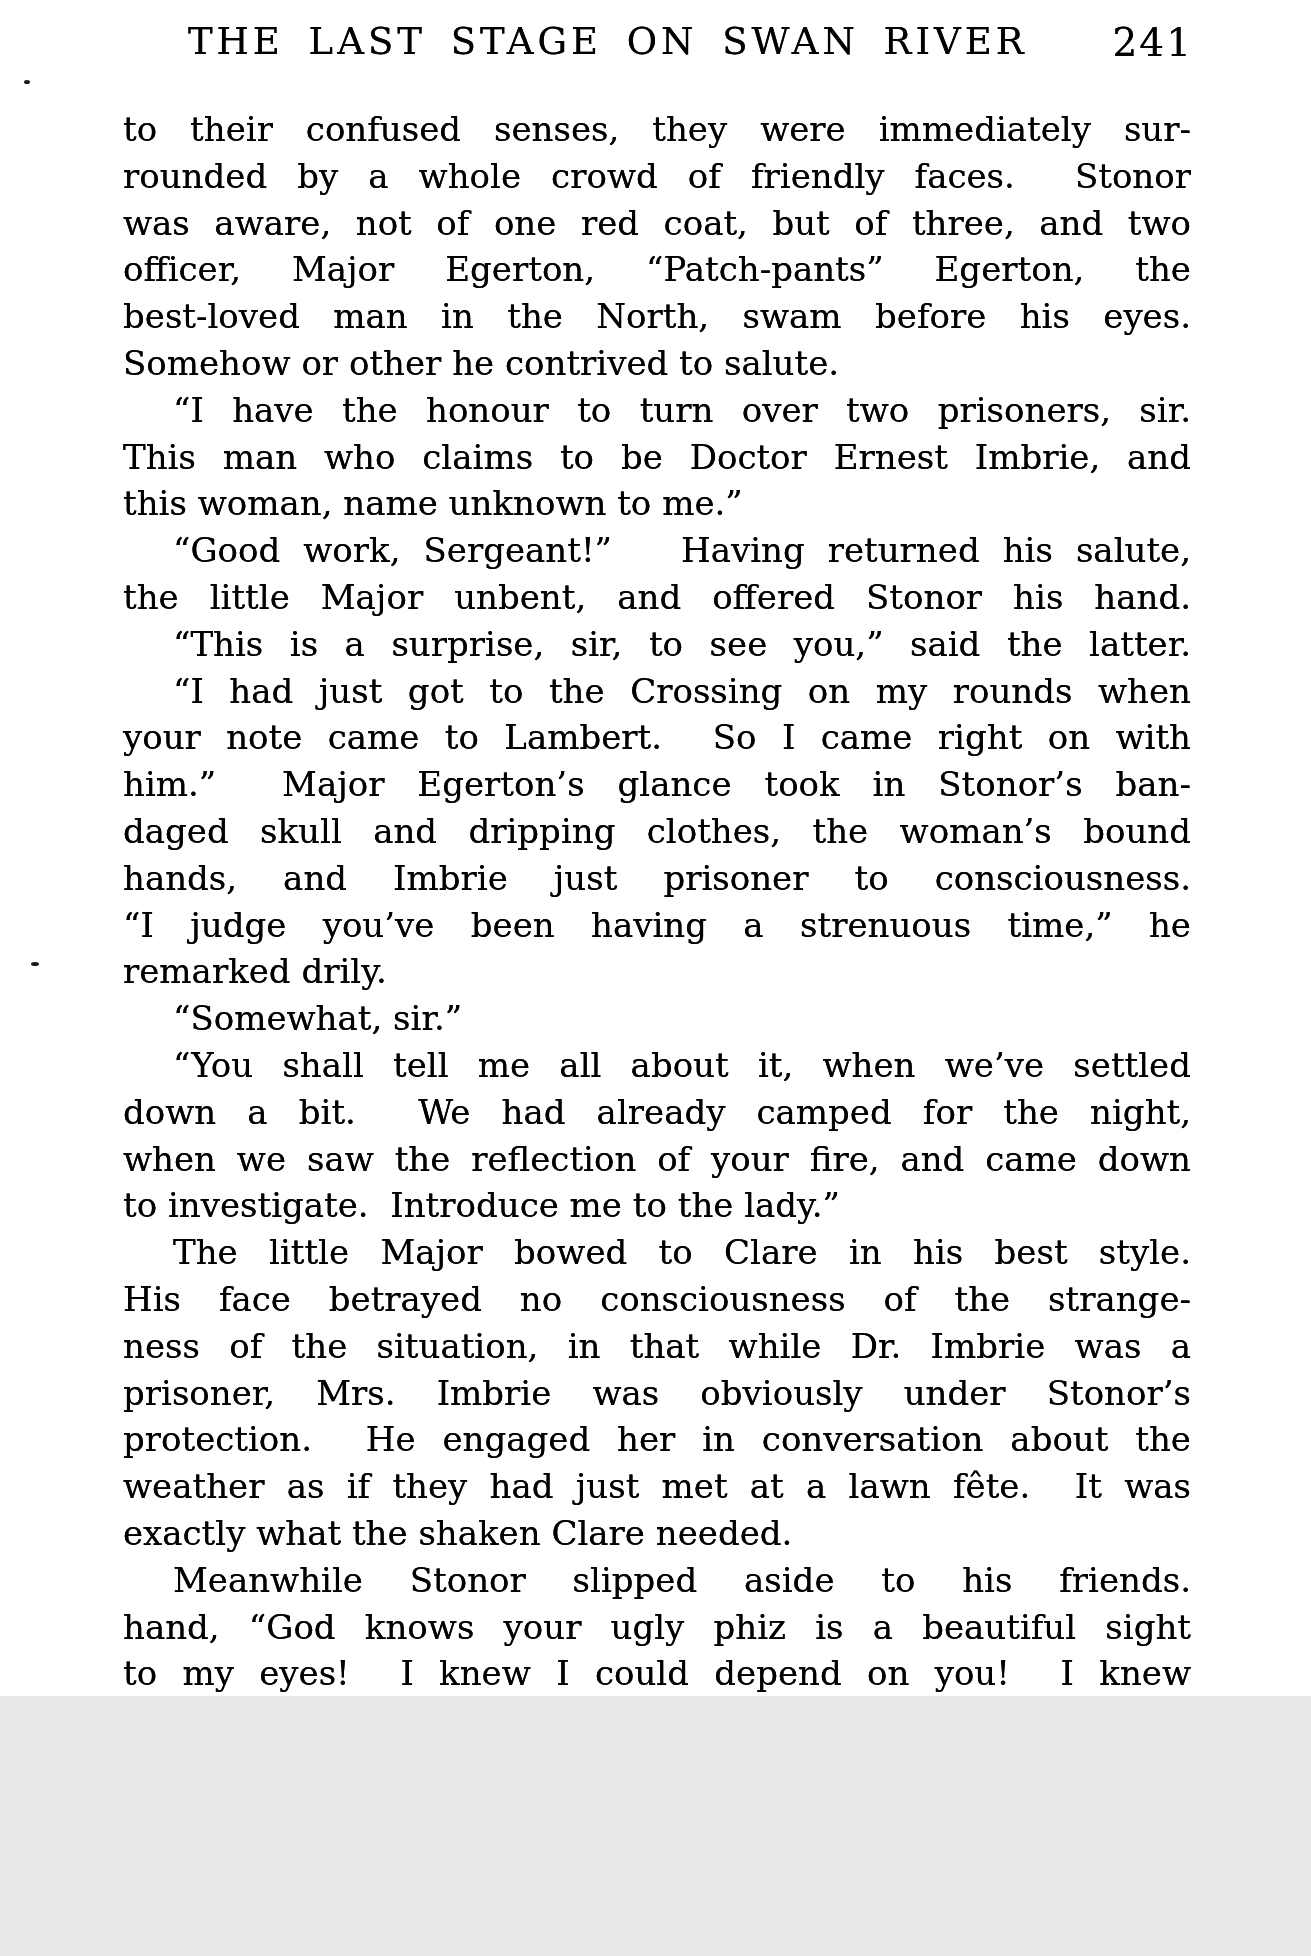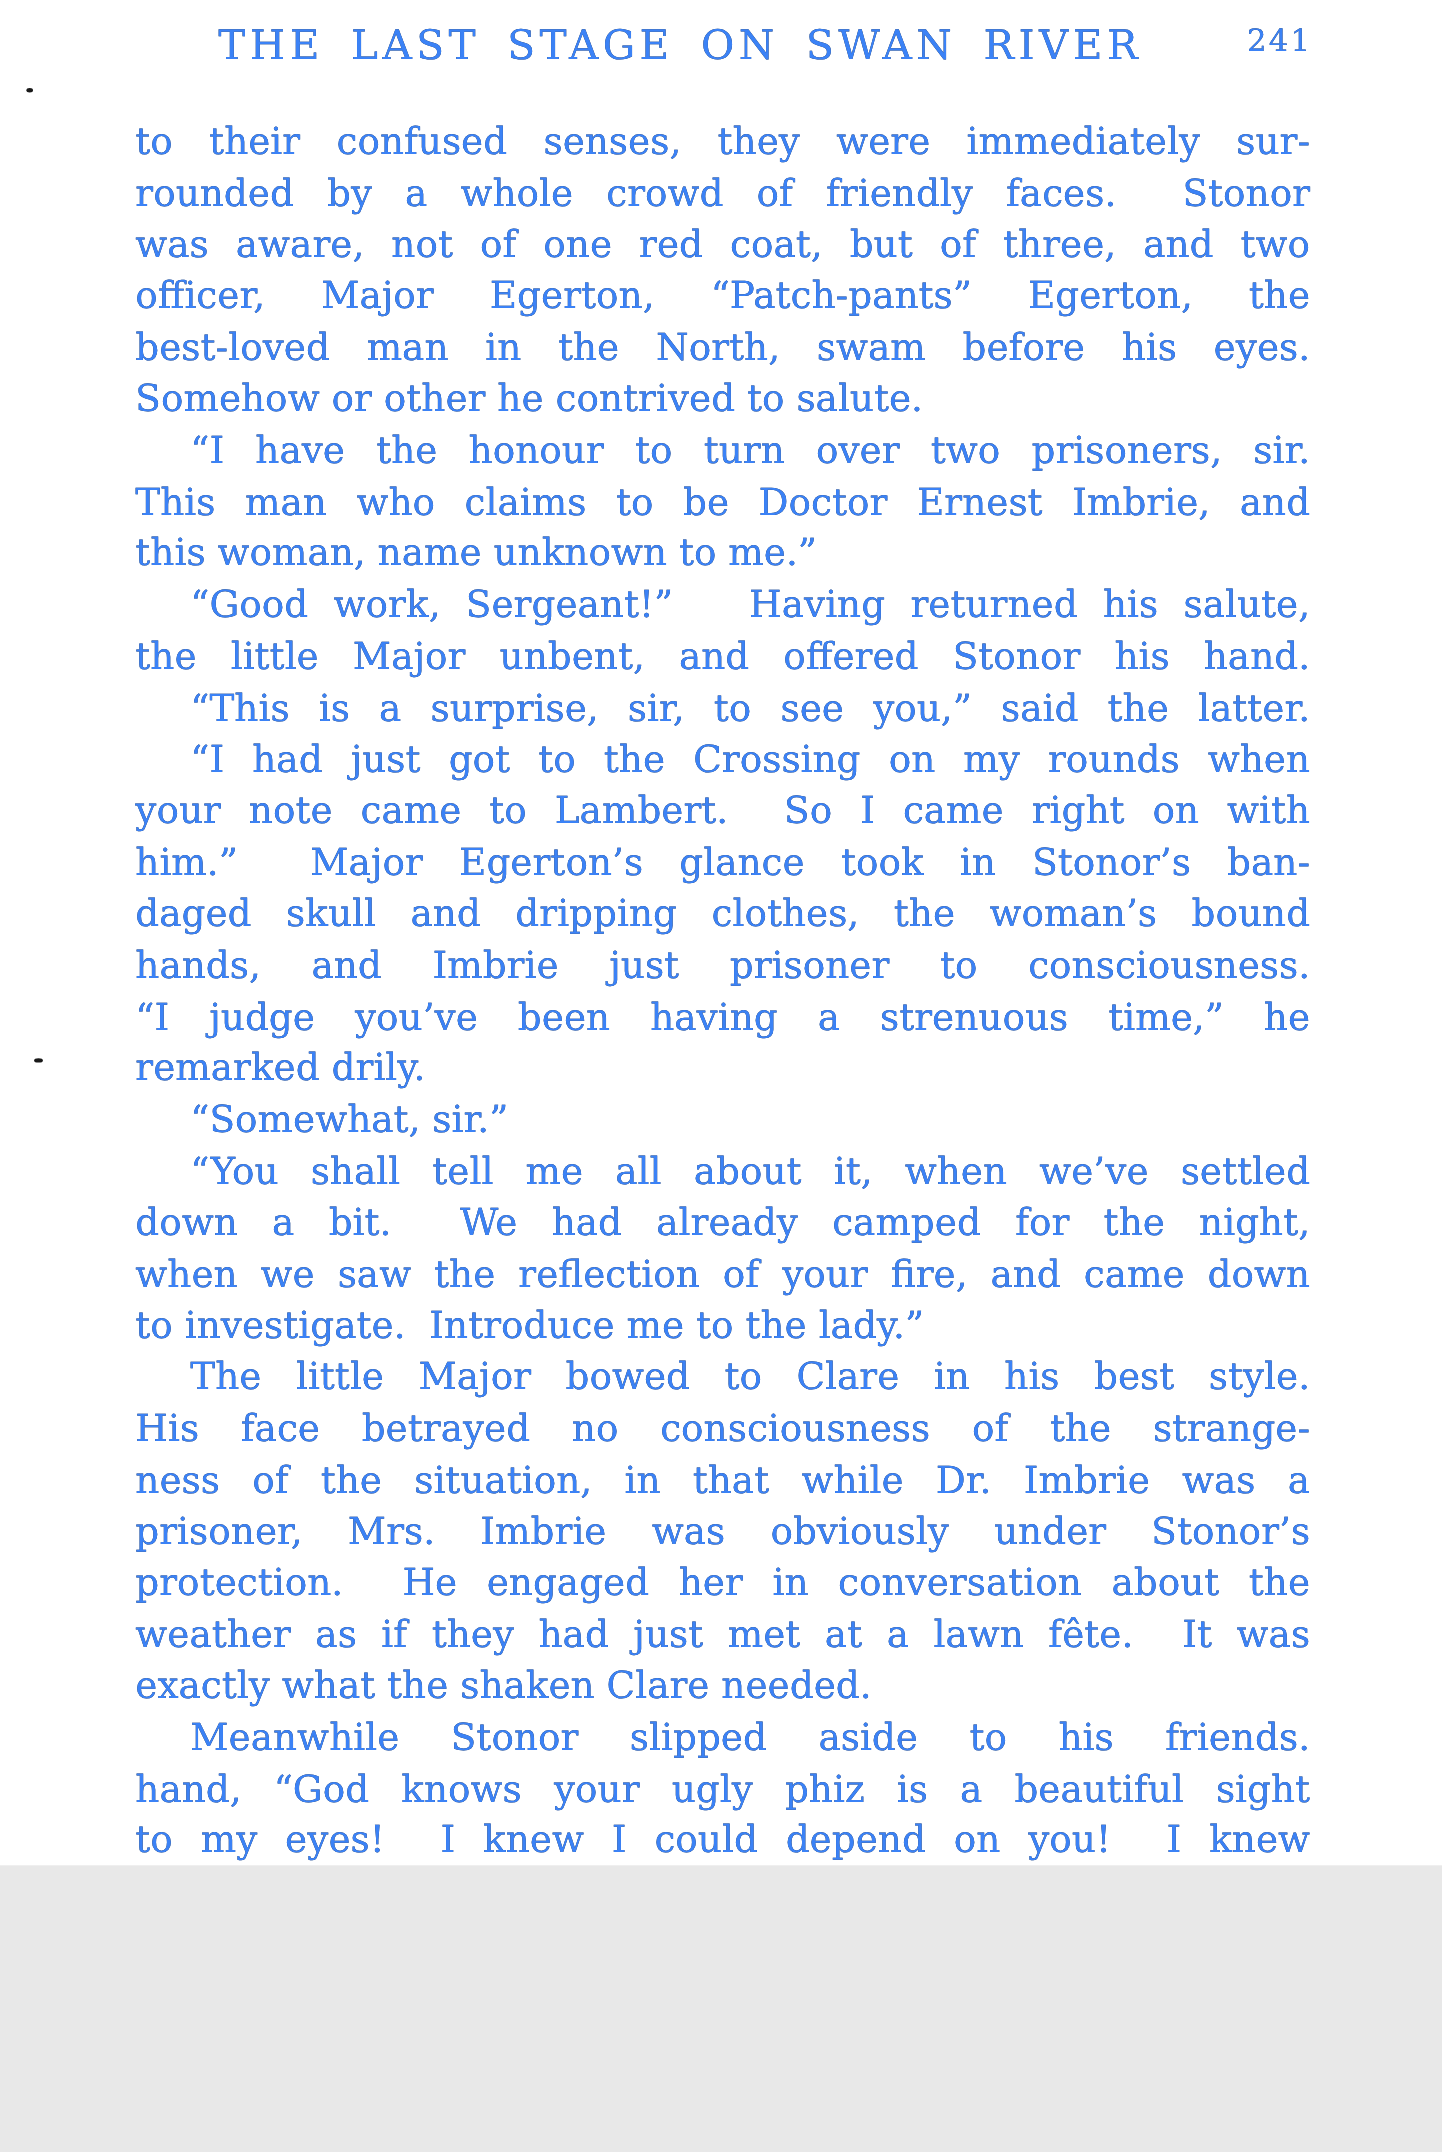--- a/index.html
+++ b/index.html
@@ -2,42 +2,42 @@
 <html><head>
 <meta charset="utf-8">
 <style>
   html, body { margin: 0; padding: 0; background: #e8e8e8; }
   .page {
     position: relative;
     width: 1311px;
     height: 1696px;
     background: #ffffff;
     font-family: "DejaVu Serif", serif;
-    color: #3b82f6;
+    color: #000000;
     overflow: hidden;
     text-shadow: 0 0 0.5px rgba(0,0,0,0.85);
   }
   .header {
     position: absolute;
     left: 125px;
     top: 20px;
     width: 1068px;
     display: flex;
     align-items: flex-start;
   }
   .running-title {
     flex: 1;
     text-align: center;
     font-size: 37px;
     letter-spacing: 4px;
     word-spacing: 9px;
     white-space: nowrap;
   }
   .page-number {
-    font-size: 28px;
+    font-size: 39px;
     margin-left: 22px;
     letter-spacing: 2px;
   }
   .text-block {
     position: absolute;
     left: 123px;
     top: 106px;
     width: 1068px;
     font-size: 34px;
     line-height: 46.8px;

